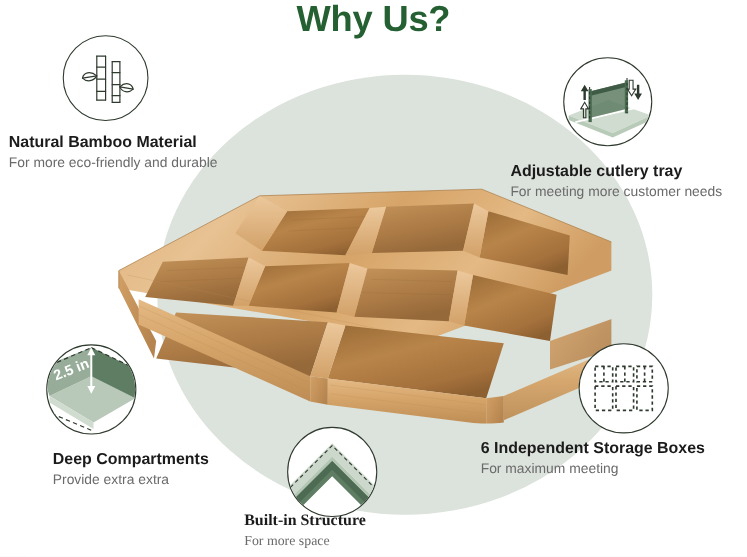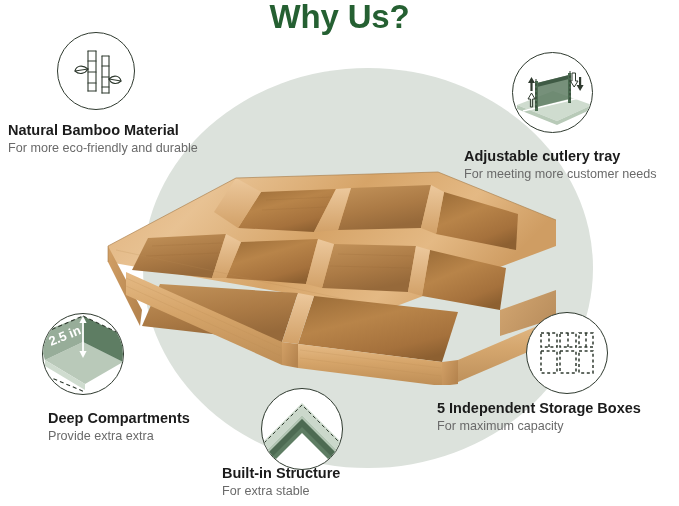--- a/index.html
+++ b/index.html
@@ -74,21 +74,21 @@
     border-radius: 50%;
     border: 1.2px solid #2f3a2f;
     background: #ffffff;
     overflow: hidden;
   }
 
   
   #feat-bamboo      { left: 8px;   top: 122px; }
   #feat-cutlery     { left: 464px; top: 148px; }
   #feat-deep        { left: 0px;   top: 410px; padding-left: 48px; }
-  #feat-builtin     { left: 222px; top: 465px; }
+  #feat-builtin     { left: 222px; top: 465px; font-family: Liberation Serif, serif; }
   #feat-boxes       { left: 437px; top: 400px; }
 
   #icon-bamboo   { left: 57px;  top: 32px;  width: 76px;  height: 76px; }
   #icon-cutlery  { left: 512px; top: 52px;  width: 79px;  height: 79px; }
   #icon-deep     { left: 42px;  top: 313px; width: 80px;  height: 80px; }
   #icon-builtin  { left: 261px; top: 388px; width: 80px;  height: 80px; }
   #icon-boxes    { left: 526px; top: 312px; width: 80px;  height: 80px; }
 
   .icon-svg { display:block; width:100%; height:100%; }
 </style>
@@ -319,21 +319,21 @@
     <div class="feature-sub">For more eco-friendly and durable</div>
   </div>
 
   <div class="feature" id="feat-deep">
     <div class="feature-title">Deep Compartments</div>
     <div class="feature-sub">Provide extra extra</div>
   </div>
 
   <div class="feature" id="feat-builtin">
     <div class="feature-title">Built-in Structure</div>
-    <div class="feature-sub">For extra stable</div>
+    <div class="feature-sub">For more space</div>
   </div>
 
   <div class="feature" id="feat-boxes">
-    <div class="feature-title">5 Independent Storage Boxes</div>
-    <div class="feature-sub">For maximum capacity</div>
+    <div class="feature-title">6 Independent Storage Boxes</div>
+    <div class="feature-sub">For maximum meeting</div>
   </div>
 
 </div>
 
 </body></html>

